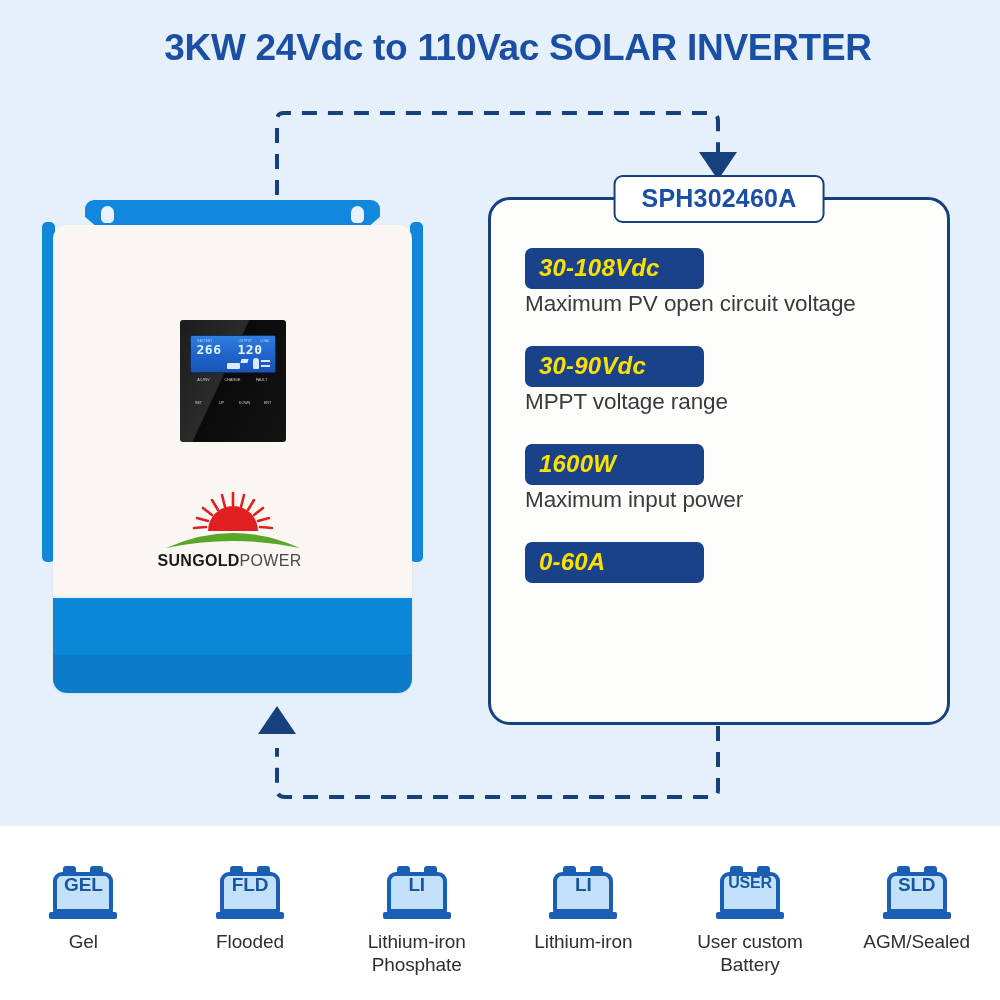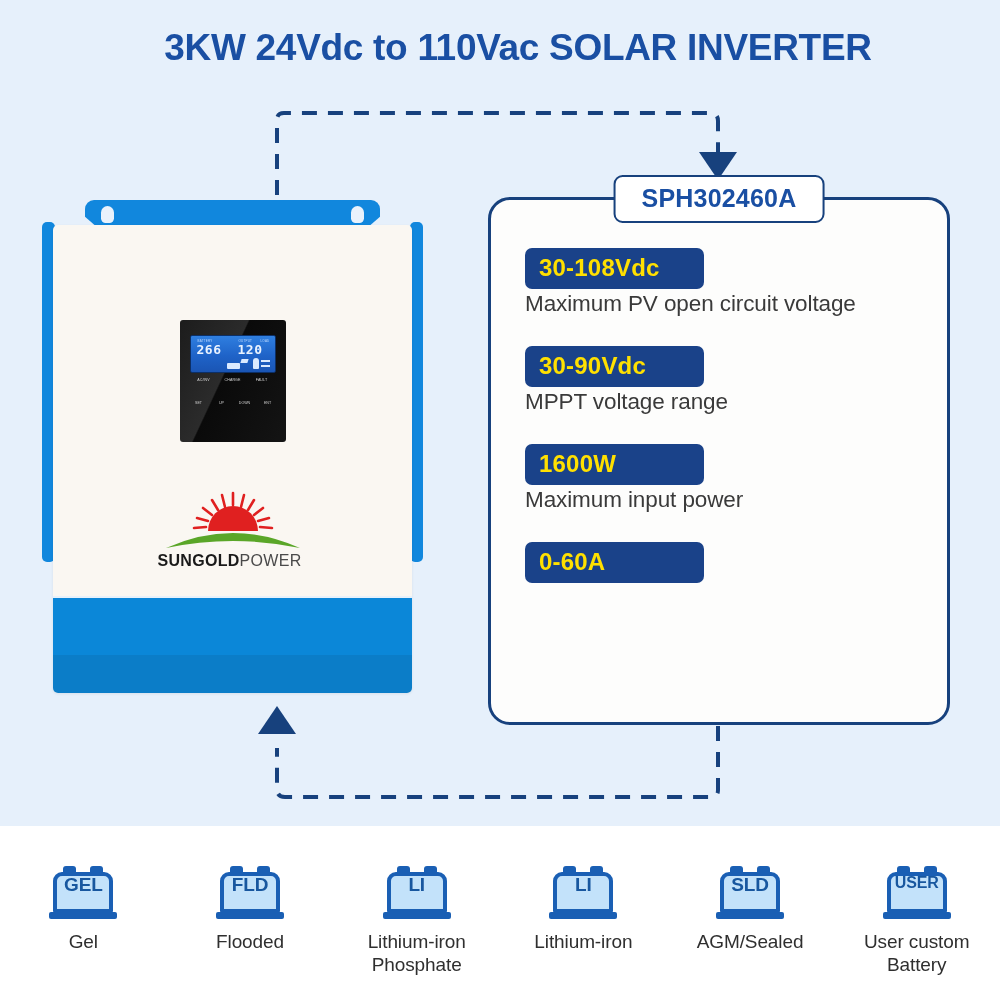--- a/index.html
+++ b/index.html
@@ -72,21 +72,21 @@
     background: #1187dd;
     border-radius: 5px;
   }
   .inv-rail.l { left: 2px; }
   .inv-rail.r { right: 2px; }
   .inv-body {
     position: absolute;
     left: 13px; top: 25px;
     width: 359px; height: 468px;
     background: #faf7f2;
-    border-radius: 5px;
+    border-radius: 14px;
     box-shadow: 0 1px 3px rgba(0,0,0,0.07);
     overflow: hidden;
   }
   .inv-bottom {
     position: absolute;
     left: 0; bottom: 0;
     width: 100%; height: 97px;
     background: linear-gradient(180deg, #0b87d8 0%, #0b87d8 60%, #0b7dc8 60%, #0b7dc8 100%);
     border-top: 2px solid #e7f1fb;
   }
@@ -239,20 +239,21 @@
     min-width: 179px;
     padding: 6px 14px 7px;
     background: #1a4289;
     border-radius: 7px;
     color: #ffe000;
     font-size: 24px;
     font-weight: bold;
     letter-spacing: 0.2px;
     text-align: left;
     white-space: nowrap;
+    font-style: italic;
   }
   .spec-desc {
     font-size: 22.5px;
     color: #3a3a3a;
     line-height: 30px;
     letter-spacing: -0.1px;
   }
 
   
   #battery-row {
@@ -492,33 +493,33 @@
         <span class="bat-base"></span>
       </div>
       <div class="bat-label" style="white-space:pre-line">Lithium-iron</div>
     </div>
 
     <div class="bat-item">
       <div class="bat-icon">
         <span class="bat-term l"></span>
         <span class="bat-term r"></span>
         <span class="bat-shell"></span>
-        <span class="bat-code">SLD</span>
+        <span class="bat-code small">USER</span>
         <span class="bat-base"></span>
       </div>
-      <div class="bat-label" style="white-space:pre-line">AGM/Sealed</div>
+      <div class="bat-label" style="white-space:pre-line">User custom
+Battery</div>
     </div>
 
     <div class="bat-item">
       <div class="bat-icon">
         <span class="bat-term l"></span>
         <span class="bat-term r"></span>
         <span class="bat-shell"></span>
-        <span class="bat-code small">USER</span>
+        <span class="bat-code">SLD</span>
         <span class="bat-base"></span>
       </div>
-      <div class="bat-label" style="white-space:pre-line">User custom
-Battery</div>
+      <div class="bat-label" style="white-space:pre-line">AGM/Sealed</div>
     </div>
 
   </div>
 
 </div>
 
 </body></html>

